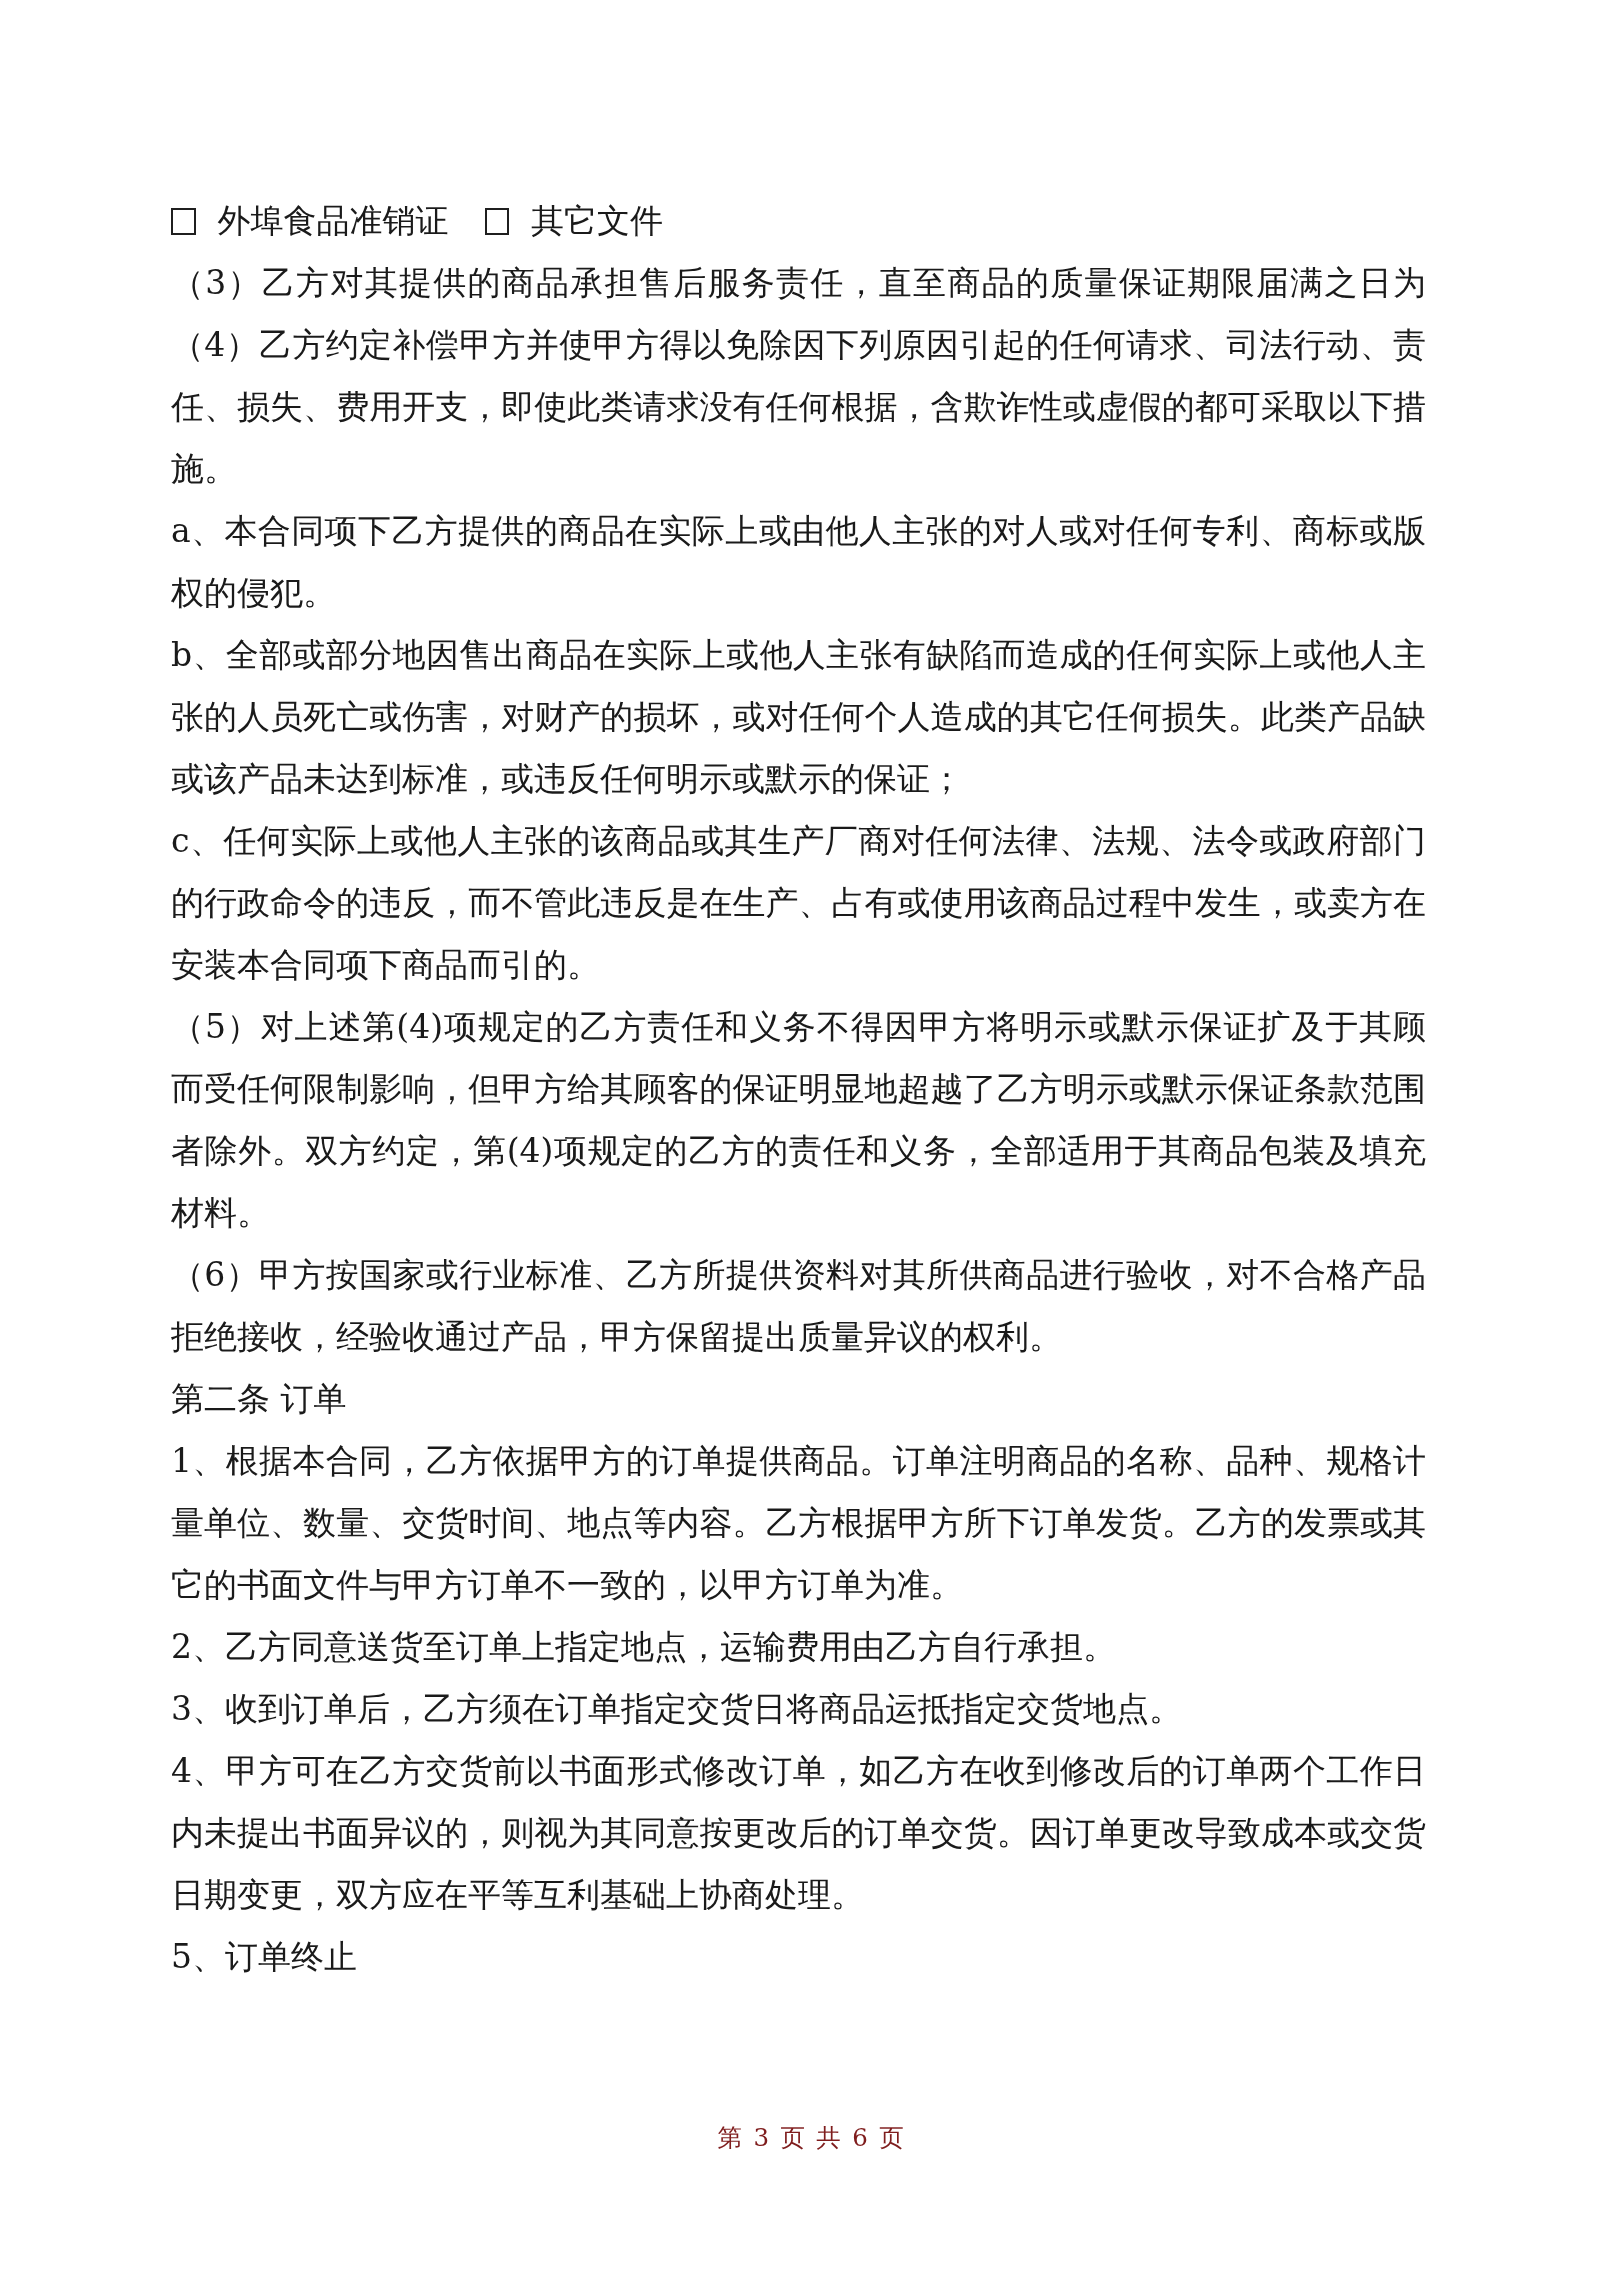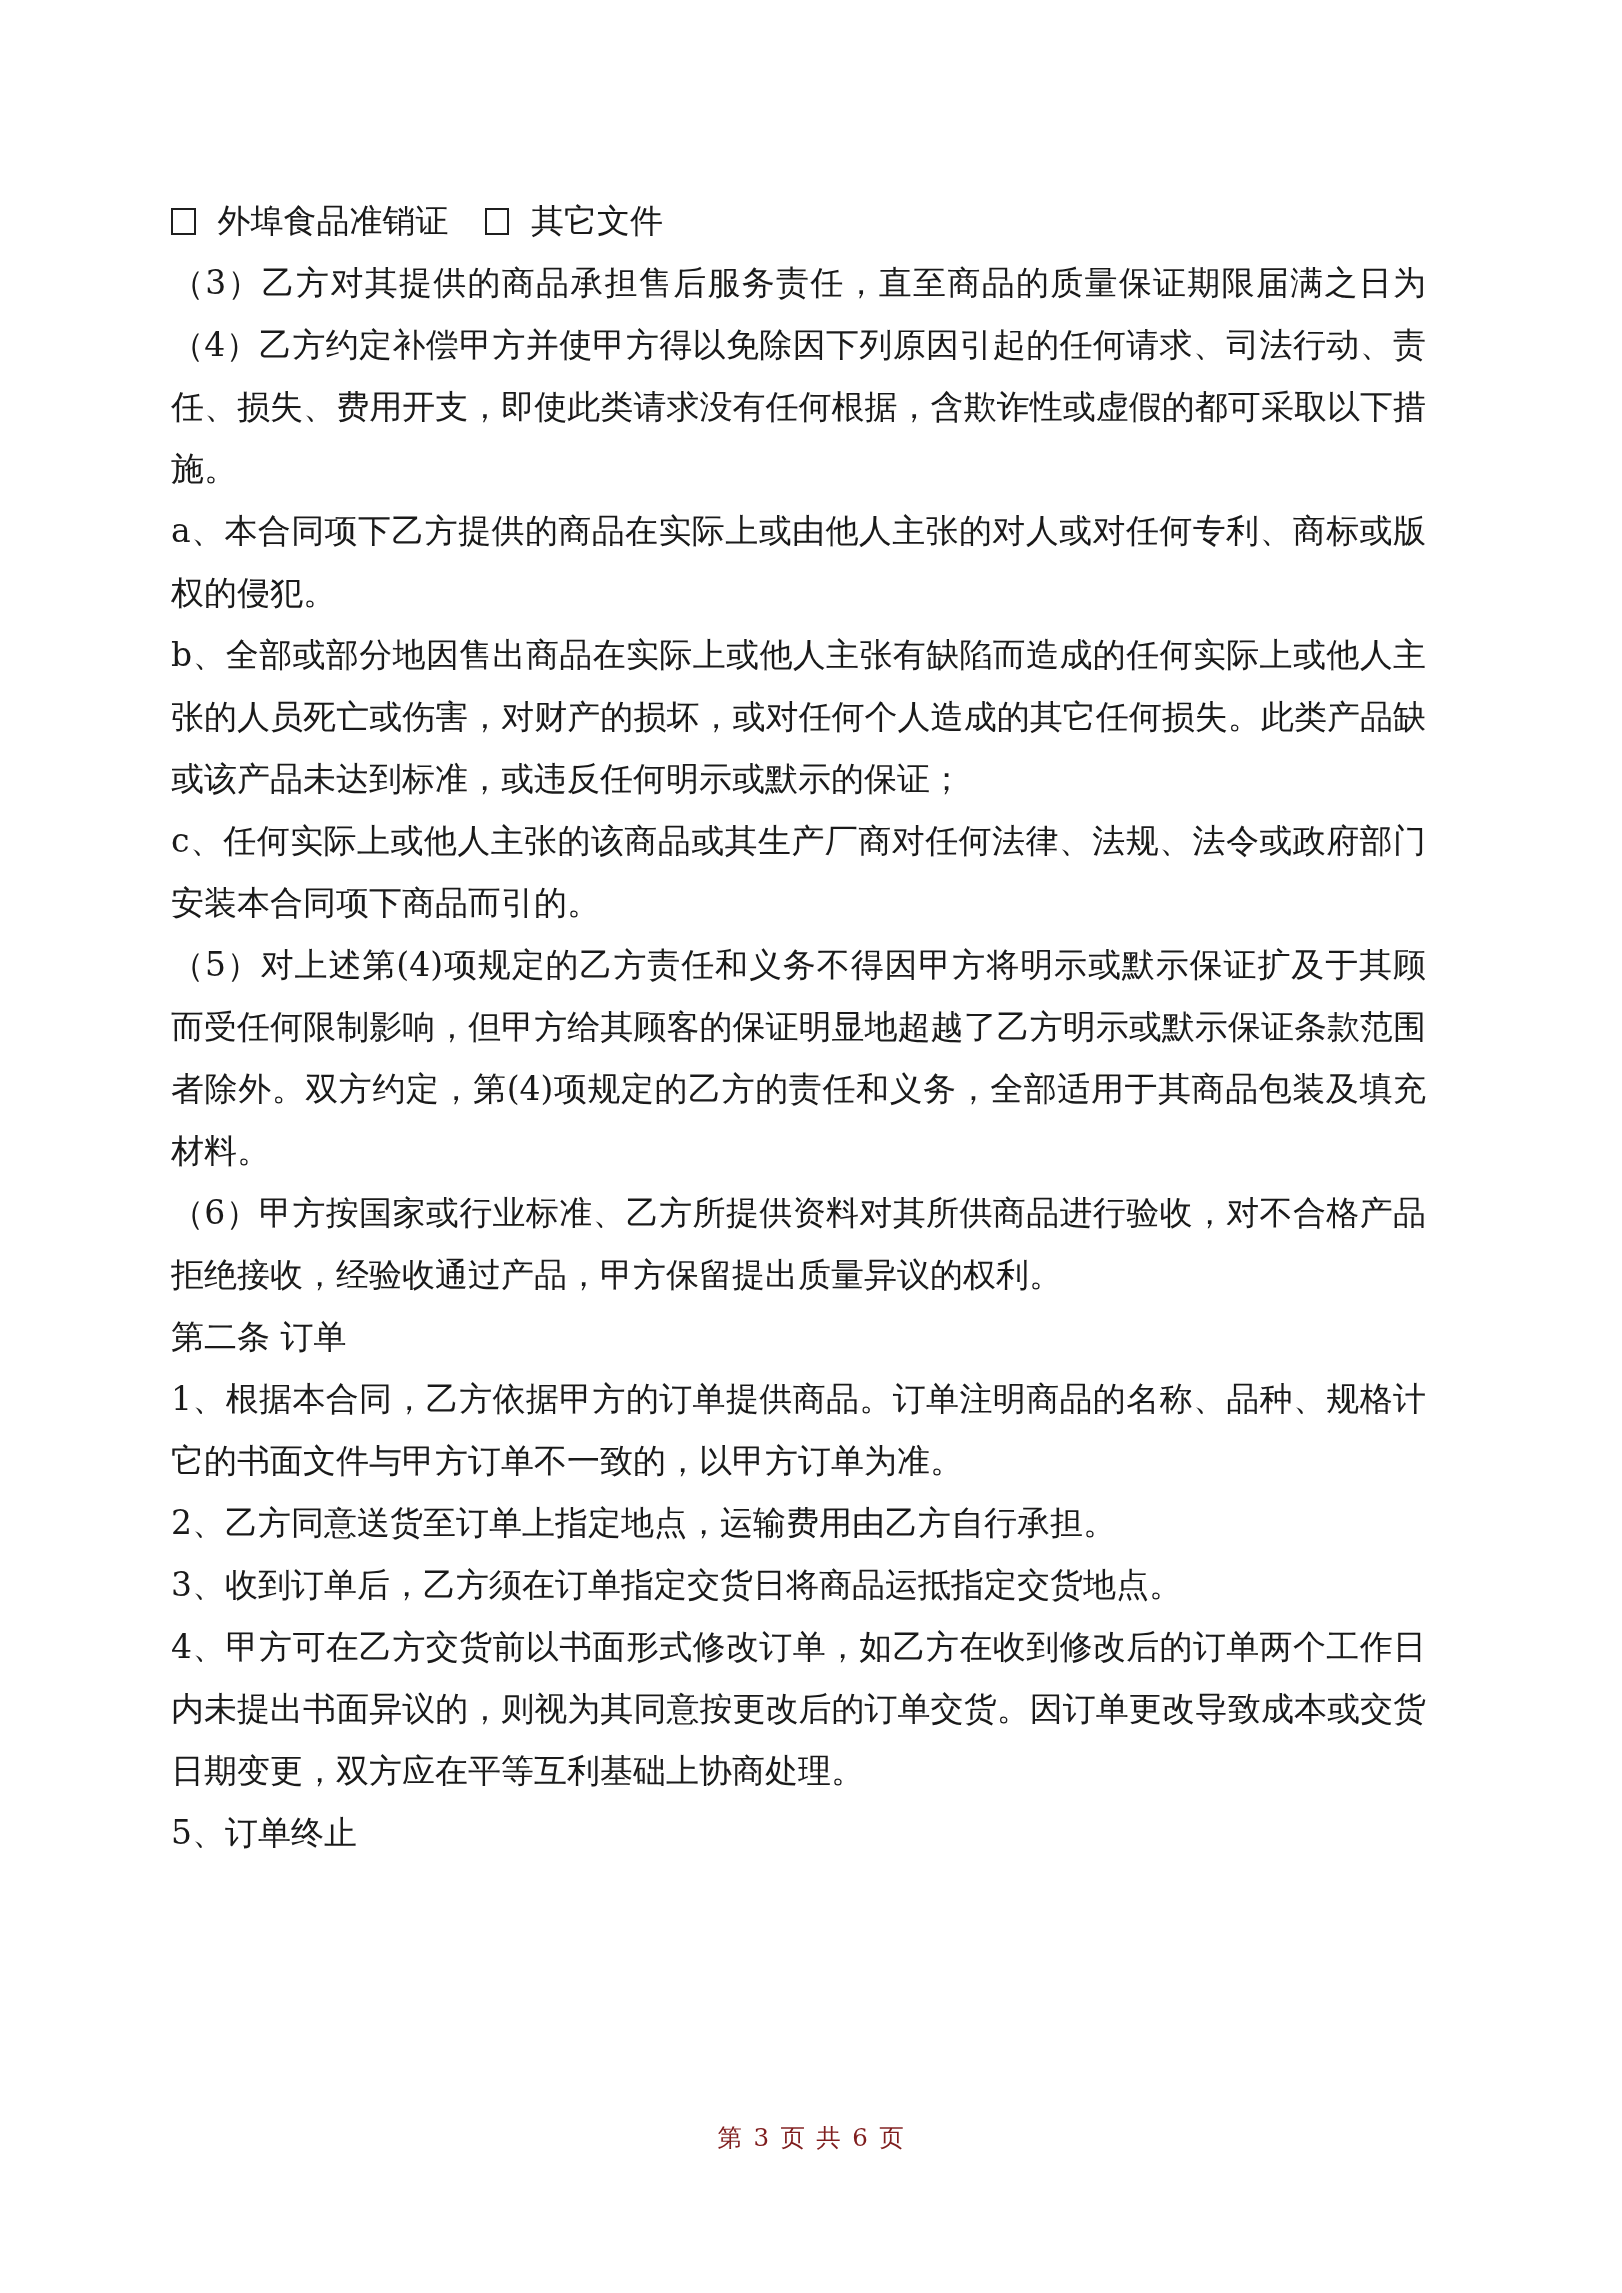--- a/index.html
+++ b/index.html
@@ -88,29 +88,31 @@
         <div class="line stretch">（3）乙方对其提供的商品承担售后服务责任，直至商品的质量保证期限届满之日为止。</div>
         <div class="line stretch">（4）乙方约定补偿甲方并使甲方得以免除因下列原因引起的任何请求、司法行动、责</div>
         <div class="line stretch">任、损失、费用开支，即使此类请求没有任何根据，含欺诈性或虚假的都可采取以下措</div>
         <div class="line">施。</div>
         <div class="line stretch">a、本合同项下乙方提供的商品在实际上或由他人主张的对人或对任何专利、商标或版</div>
         <div class="line">权的侵犯。</div>
         <div class="line stretch">b、全部或部分地因售出商品在实际上或他人主张有缺陷而造成的任何实际上或他人主</div>
         <div class="line stretch">张的人员死亡或伤害，对财产的损坏，或对任何个人造成的其它任何损失。此类产品缺</div>
         <div class="line">或该产品未达到标准，或违反任何明示或默示的保证；</div>
         <div class="line stretch">c、任何实际上或他人主张的该商品或其生产厂商对任何法律、法规、法令或政府部门</div>
+        <div class="line stretch">的行政命令的违反，而不管此违反是在生产、占有或使用该商品过程中发生，或卖方在</div>
         <div class="line">安装本合同项下商品而引的。</div>
         <div class="line stretch">（5）对上述第(4)项规定的乙方责任和义务不得因甲方将明示或默示保证扩及于其顾客</div>
         <div class="line stretch">而受任何限制影响，但甲方给其顾客的保证明显地超越了乙方明示或默示保证条款范围</div>
         <div class="line stretch">者除外。双方约定，第(4)项规定的乙方的责任和义务，全部适用于其商品包装及填充</div>
         <div class="line">材料。</div>
         <div class="line stretch">（6）甲方按国家或行业标准、乙方所提供资料对其所供商品进行验收，对不合格产品</div>
         <div class="line">拒绝接收，经验收通过产品，甲方保留提出质量异议的权利。</div>
         <div class="line">第二条 订单</div>
         <div class="line stretch">1、根据本合同，乙方依据甲方的订单提供商品。订单注明商品的名称、品种、规格计</div>
+        <div class="line stretch">量单位、数量、交货时间、地点等内容。乙方根据甲方所下订单发货。乙方的发票或其</div>
         <div class="line">它的书面文件与甲方订单不一致的，以甲方订单为准。</div>
         <div class="line">2、乙方同意送货至订单上指定地点，运输费用由乙方自行承担。</div>
         <div class="line">3、收到订单后，乙方须在订单指定交货日将商品运抵指定交货地点。</div>
         <div class="line stretch">4、甲方可在乙方交货前以书面形式修改订单，如乙方在收到修改后的订单两个工作日</div>
         <div class="line stretch">内未提出书面异议的，则视为其同意按更改后的订单交货。因订单更改导致成本或交货</div>
         <div class="line">日期变更，双方应在平等互利基础上协商处理。</div>
         <div class="line">5、订单终止</div>
       </div>
   </div>
 

